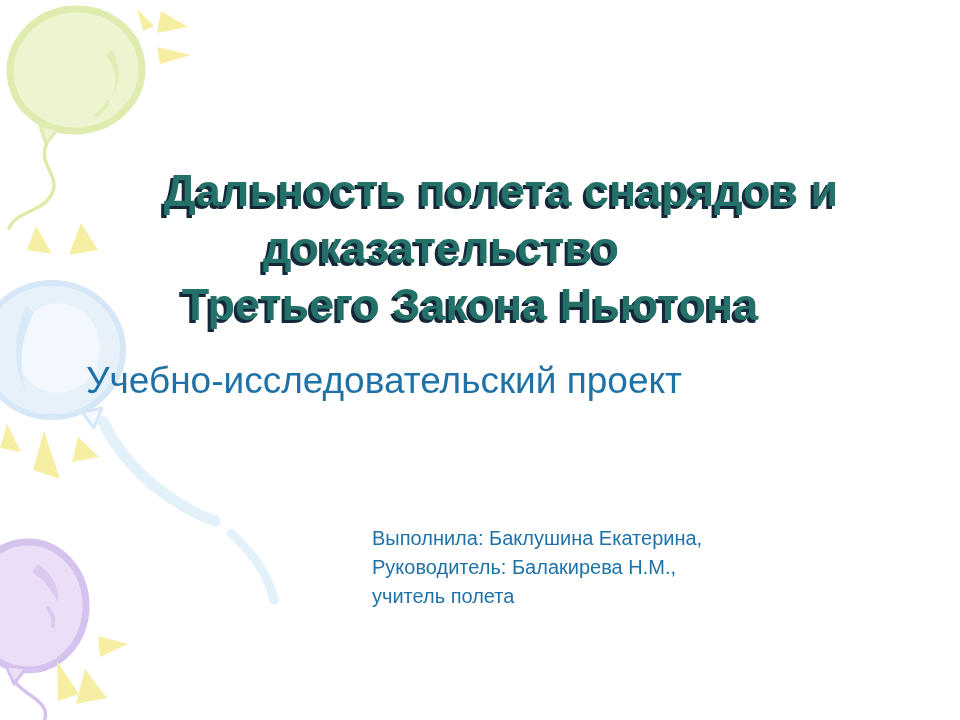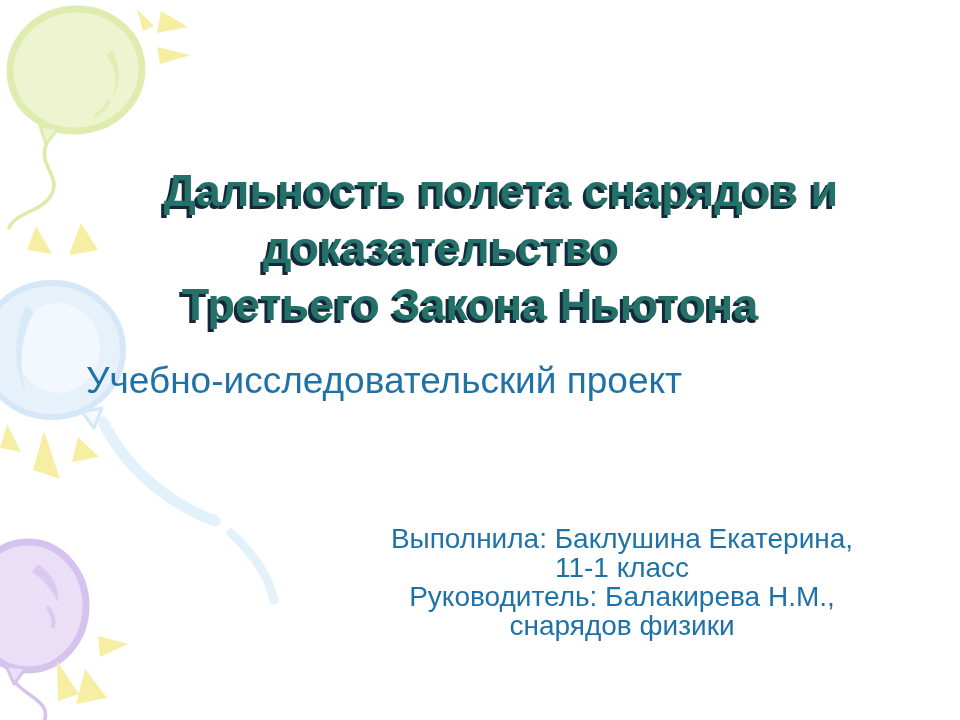--- a/index.html
+++ b/index.html
@@ -42,22 +42,22 @@
     font-size: 37px;
     font-weight: normal;
     color: var(--subtitle, #1F72A8);
     text-align: left;
   }
   .credits {
     position: absolute;
     right: 88px;
     top: 524px;
     width: 500px;
-    text-align: center;
-    font-size: 28px;
+    text-align: left;
+    font-size: 20px;
     line-height: 29px;
     color: var(--credits, #1F72A8);
   }
   .credits .gap { }
 </style>
 </head>
 <body>
 
 <div class="slide">
 
@@ -118,18 +118,17 @@
   <h1 class="title">
     <span class="title-line title-line-1">Дальность полета снарядов и</span>
     <span class="title-line title-line-2">доказательство</span>
     <span class="title-line title-line-3">Третьего Закона Ньютона</span>
   </h1>
 
   <div class="subtitle">Учебно-исследовательский проект</div>
 
   <div class="credits">
     <div>Выполнила: Баклушина Екатерина,</div>
-    <div>11-1 класс</div>
     <div class="gap">Руководитель: Балакирева Н.М.,</div>
-    <div>снарядов физики</div>
+    <div>учитель полета</div>
   </div>
 
 </div>
 
 </body></html>

